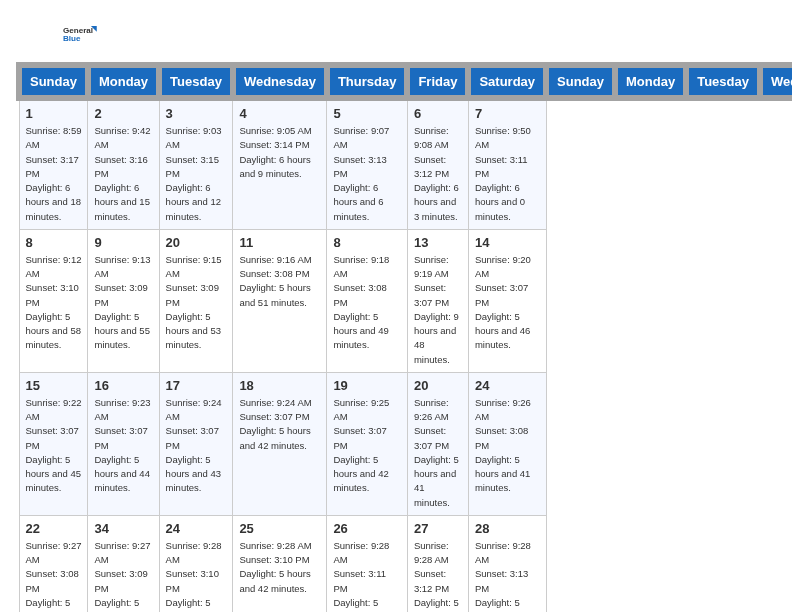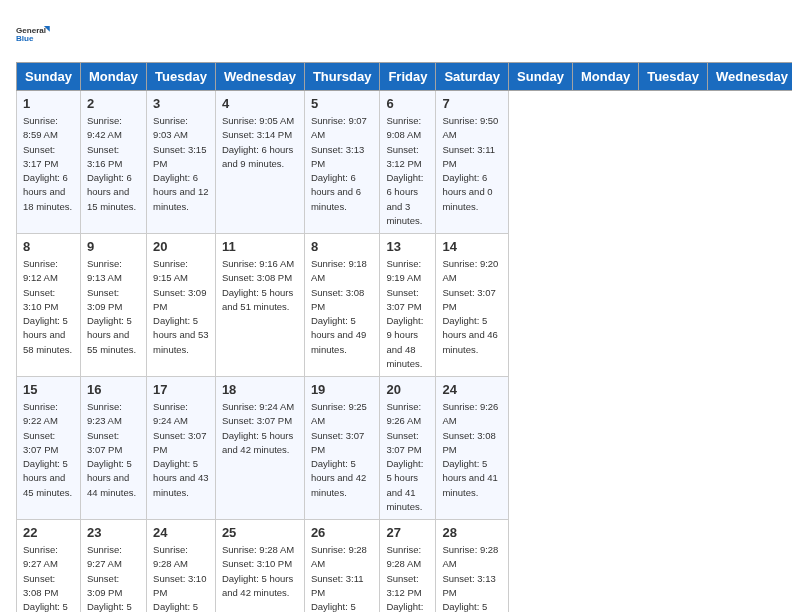--- a/index.html
+++ b/index.html
@@ -8,20 +8,21 @@
       background: #fff;
       width: 792px;
       min-height: 612px;
       padding: 16px;
     }
     .header-area {
       display: flex;
       justify-content: space-between;
       align-items: flex-start;
       margin-bottom: 10px;
+      margin-left: 47px;
     }
     .logo {
       display: flex;
       align-items: center;
       gap: 4px;
     }
     .title-area {
       text-align: right;
     }
     .month-title {
@@ -37,21 +38,21 @@
       width: 100%;
       border-collapse: collapse;
     }
     thead th {
       background-color: #1a6bbf;
       color: #fff;
       font-size: 13px;
       font-weight: bold;
       padding: 6px 8px;
       text-align: left;
-      border: 1px solid #a3a3a3;
+      border: 6px solid #a3a3a3;
     }
     tbody td {
       border: 1px solid #ccc;
       vertical-align: top;
       padding: 5px 6px;
       font-size: 9.5px;
       color: #333;
       width: calc(100% / 7);
       min-height: 80px;
     }
@@ -282,21 +283,21 @@
       <tr>
         <td>
         <span class="day-number">22</span>
         <div class="day-info">
           <span>Sunrise: 9:27 AM</span><br>
           <span>Sunset: 3:08 PM</span><br>
           <span>Daylight: 5 hours and 41 minutes.</span>
         </div>
       </td>
         <td>
-        <span class="day-number">23</span>
+        <span class="day-number">34</span>
         <div class="day-info">
           <span>Sunrise: 9:27 AM</span><br>
           <span>Sunset: 3:09 PM</span><br>
           <span>Daylight: 5 hours and 41 minutes.</span>
         </div>
       </td>
         <td>
         <span class="day-number">24</span>
         <div class="day-info">
           <span>Sunrise: 9:28 AM</span><br>

